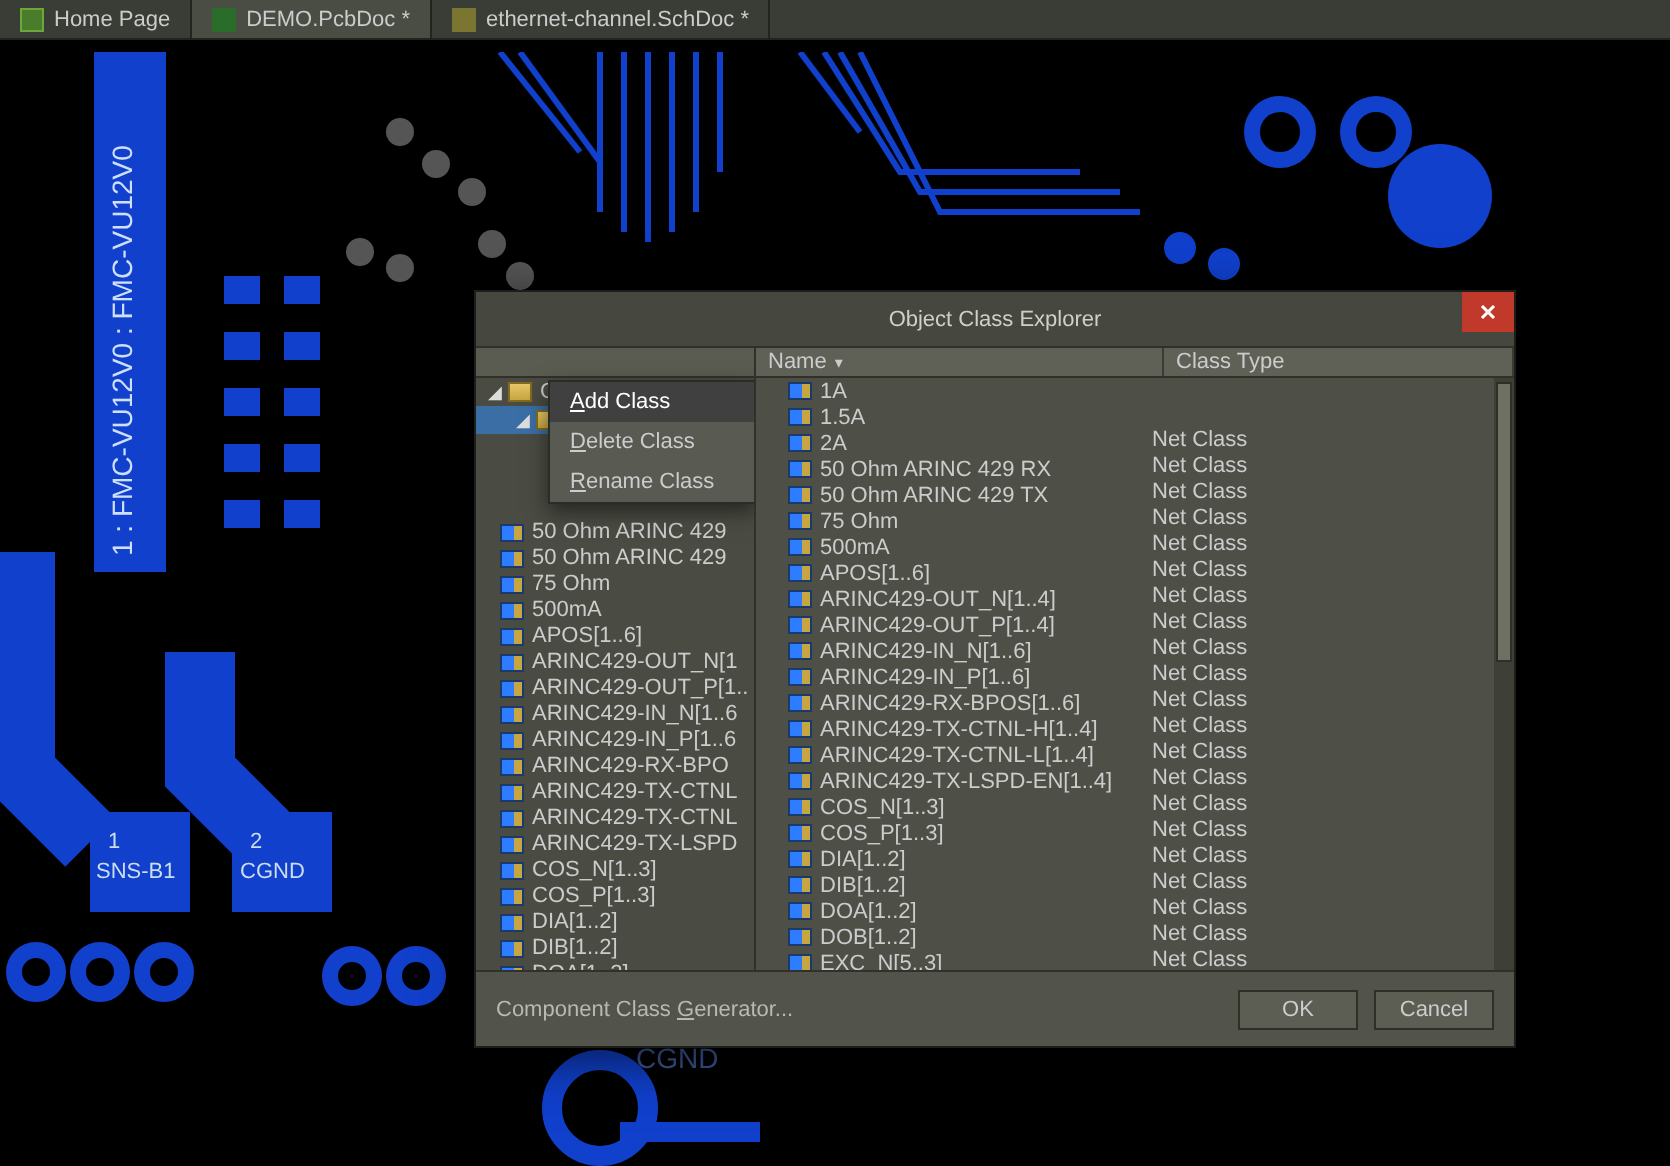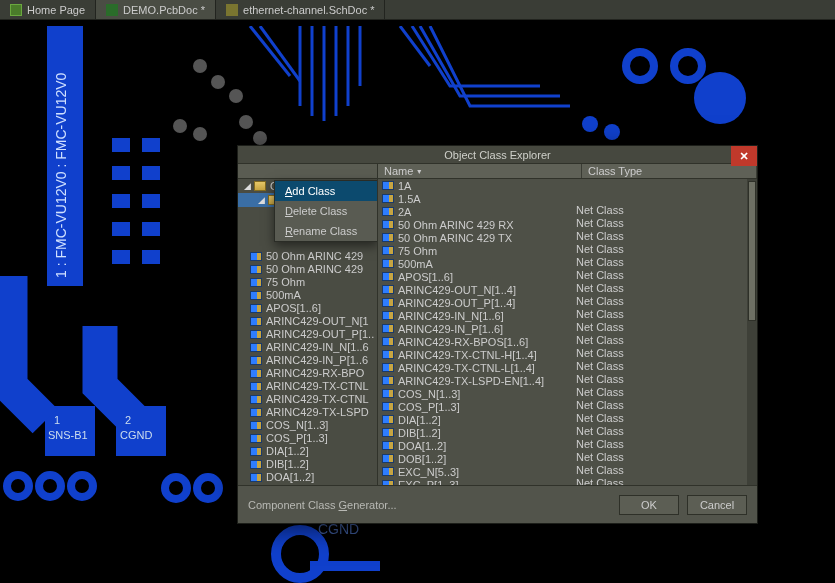--- a/index.html
+++ b/index.html
@@ -18,56 +18,56 @@
   .toolbar { position:absolute; top:29px; left:285px; height:24px; background:#383b34; border:1px solid #22241f; display:flex; align-items:center; }
   .tool { width:20px; height:20px; display:flex; align-items:center; justify-content:center; cursor:pointer; margin:0 1px; color:#b8b9b4; font-size:12px; }
   .tool-sep { width:1px; height:16px; background:#555; margin:0 2px; }
 
   
   .canvas { position:absolute; top:26px; left:0; right:0; bottom:0; background:#000; }
   .canvas svg { position:absolute; top:0; left:0; }
 
   
   .dialog { position:absolute; top:145px; left:237px; width:521px; height:379px; background:#52544b; border:1px solid #1c1e19; box-shadow:0 6px 24px rgba(0,0,0,.6); display:flex; flex-direction:column; }
-  .titlebar { height:18px; background:#46483f; display:flex; align-items:center; justify-content:center; position:relative; border-bottom:1px solid #30322a; }
+  .titlebar { height:28px; background:#46483f; display:flex; align-items:center; justify-content:center; position:relative; border-bottom:1px solid #30322a; }
   .titlebar .title { color:#cfd0ca; font-size:11px; }
   .close { position:absolute; right:0; top:0; width:26px; height:20px; background:#c0392b; color:#fff; display:flex; align-items:center; justify-content:center; cursor:pointer; font-weight:bold; }
 
   .dialog-body { flex:1; display:flex; overflow:hidden; }
   .tree-pane { width:140px; background:#4a4c43; border-right:1px solid #30322a; position:relative; overflow:hidden; }
   .grid-pane { flex:1; background:#4e5047; display:flex; flex-direction:column; }
 
   .tree-head { height:15px; background:#5a5c52; border-bottom:1px solid #30322a; }
   .tree-row { display:flex; align-items:center; padding:1px 4px 1px 6px; cursor:pointer; }
   .tree-row.selected { background:#3a6ea5; color:#fff; }
   .tree-tw { width:10px; display:inline-block; color:#ddd; font-size:9px; }
   .tree-ic { width:12px; height:10px; margin-right:4px; display:inline-block; }
   .tree-ic.folder { background:linear-gradient(#e6c767,#c7a542); border:1px solid #826b20; }
 
   
   .ctx { position:absolute; top:16px; left:36px; width:104px; background:#595b52; border:1px solid #2a2c26; box-shadow:0 4px 10px rgba(0,0,0,.5); z-index:10; }
   .ctx-item { padding:4px 10px; cursor:pointer; }
-  .ctx-item.hl { background:#0c4a6e; color:#fff; }
+  .ctx-item.hl { background:#404040; color:#fff; }
   .ctx-item .ul { text-decoration:underline; }
 
   
   .tree-list { position:absolute; top:86px; left:12px; right:2px; bottom:0; overflow:hidden; }
   .tree-list .item { display:flex; align-items:center; gap:4px; padding:0 0 1px 0; line-height:12px; }
   .net-ic { width:12px; height:9px; background:linear-gradient(90deg,#2e7dff 0,#2e7dff 6px,#c7a542 6px); border:1px solid #1a3a6a; flex:none; }
 
   
   .grid-head { height:15px; background:#5f6157; display:flex; border-bottom:1px solid #30322a; }
   .gh { padding:1px 6px; border-right:1px solid #3a3c34; font-size:11px; display:flex; align-items:center; cursor:pointer; }
   .gh.name { flex:1; }
   .gh.type { width:175px; }
   .gh .caret { margin-left:4px; font-size:8px; }
   .grid-body { flex:1; overflow:hidden; position:relative; }
   .grid-rows { position:absolute; left:0; right:10px; top:0; }
   .gr { display:flex; align-items:center; height:13px; }
-  .gr .c1 { flex:1; display:flex; align-items:center; gap:4px; padding-left:4px; }
+  .gr .c1 { flex:1; display:flex; align-items:center; gap:4px; padding-left:4px;margin-left:12px; }
   .gr .c2 { width:175px; padding-left:4px;margin-top:48px; }
   .scroll { position:absolute; right:0; top:0; bottom:0; width:10px; background:#3e4038; }
   .scroll .thumb { position:absolute; left:1px; right:1px; background:#6e7064; border:1px solid #2e3028; }
 
   .footer { height:38px; border-top:1px solid #30322a; display:flex; align-items:center; justify-content:space-between; padding:0 10px; background:#52544b; }
   .link { color:#b8b9b4; cursor:pointer; }
   .link .ul { text-decoration:underline; }
   .btns { display:flex; gap:8px; }
   .btn { width:60px; height:20px; background:#5c5e54; border:1px solid #2e3028; display:flex; align-items:center; justify-content:center; cursor:pointer; }
 </style>

